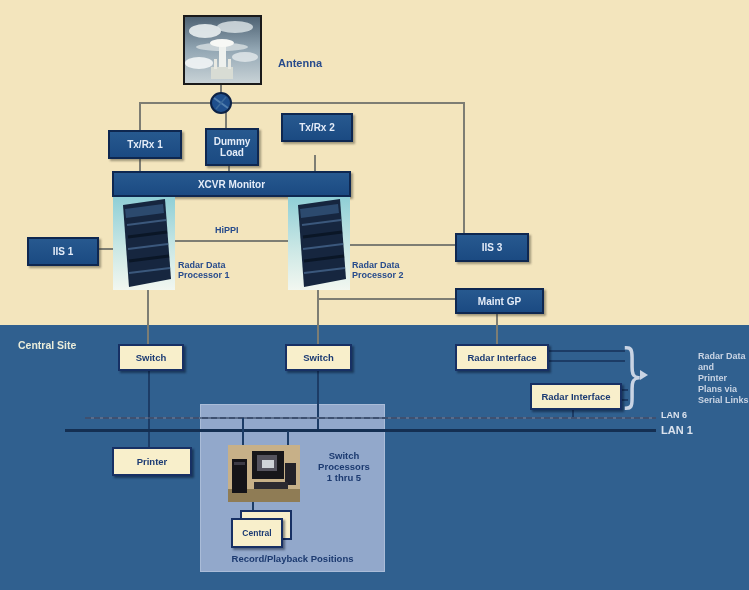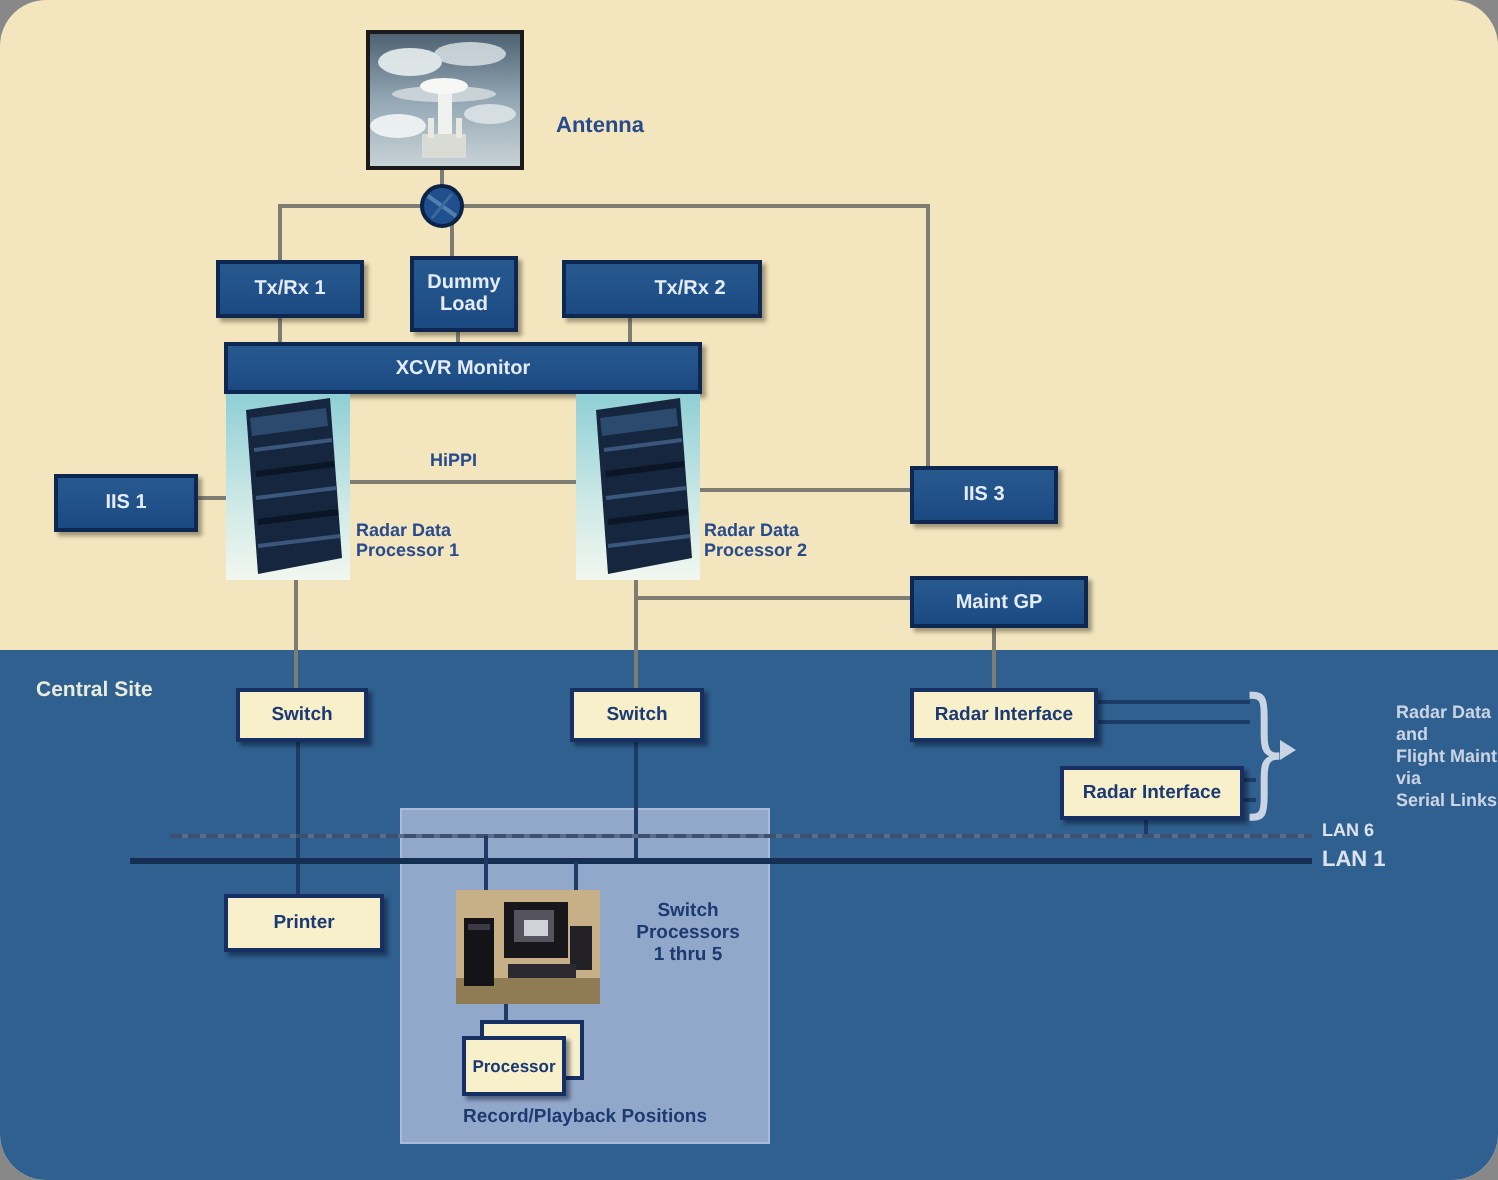--- a/index.html
+++ b/index.html
@@ -1,20 +1,19 @@
 <!DOCTYPE html>
 <html><head>
 <meta charset="utf-8">
 <style>
   html,body{margin:0;padding:0;background:#888;}
   .scene{
     position:relative;width:749px;height:590px;overflow:hidden;
     background:#f3e5bd;
     font-family:"Liberation Sans","DejaVu Sans",sans-serif;
-    border-radius:23px;
   }
   .abs{position:absolute;}
   
   .hl{position:absolute;height:2px;background:#7d7d73;}
   .vl{position:absolute;width:2px;background:#7d7d73;}
   .hl.navy,.vl.navy{background:#1c3c66;}
   
   .box{
     position:absolute;background:linear-gradient(180deg,#27598f,#1b4a82);
     border:2px solid #0e2750;color:#e4ecf8;font-weight:bold;font-size:10px;
@@ -123,21 +122,21 @@
       <line x1="7" y1="18" x2="17" y2="6" stroke="#3c6a9c" stroke-width="1.5"></line>
     </svg>
   </div>
 
   <div class="box" style="left:108px;top:130px;width:70px;height:25px;">
     <span>Tx/Rx 1</span>
   </div>
   <div class="box" style="left:205px;top:128px;width:50px;height:34px;">
     <span>Dummy Load</span>
   </div>
-  <div class="box" style="left:281px;top:130px;width:68px;height:25px;padding-left:28px;">
+  <div class="box" style="left:281px;top:113px;width:68px;height:25px;">
     <span>Tx/Rx 2</span>
   </div>
   <div class="box" style="left:112px;top:171px;width:235px;height:22px;">
     <span>XCVR Monitor</span>
   </div>
 
   <div class="procimg" style="left:113px;top:197px;width:62px;height:93px;">
     <svg width="62" height="93">
       <defs>
         <linearGradient id="pg" x1="0" y1="0" x2="0" y2="1">
@@ -200,21 +199,21 @@
     <span>Radar Interface</span>
   </div>
   <div class="cbox" style="left:530px;top:383px;width:88px;height:23px;">
     <span>Radar Interface</span>
   </div>
 
   <div class="brace" style="left:620px;top:342px;">}</div>
   <div class="arrow-r" style="left:640px;top:370px;"></div>
   <div class="note" style="left:650px;top:351px;">
     <span>Radar Data and</span><br>
-    <span>Flight Maint via</span><br>
+    <span>Printer Plans via</span><br>
     <span>Serial Links</span>
   </div>
 
   <div class="lbl pale" style="left:661px;top:410px;font-size:9px;">LAN 6</div>
   <div class="lbl pale" style="left:661px;top:424px;font-size:11px;">LAN 1</div>
 
   <div class="cbox" style="left:112px;top:447px;width:76px;height:25px;">
     <span>Printer</span>
   </div>
 
@@ -232,18 +231,18 @@
     </svg>
   </div>
   <div class="lbl" style="left:305px;top:450px;width:78px;font-size:9.5px;line-height:11px;text-align:center;color:#1c3a70;">
     <span>Switch</span><br>
     <span>Processors</span><br>
     <span>1 thru 5</span>
   </div>
 
   <div class="cbox" style="left:240px;top:510px;width:48px;height:26px;box-shadow:none;"></div>
   <div class="cbox" style="left:231px;top:518px;width:48px;height:26px;font-size:8.5px;">
-    <span>Processor</span>
+    <span>Central</span>
   </div>
 
   <div class="lbl" style="left:200px;top:553px;width:185px;text-align:center;font-size:9.5px;color:#1c3a70;">Record/Playback Positions</div>
 
 </div>
 
 </body></html>

